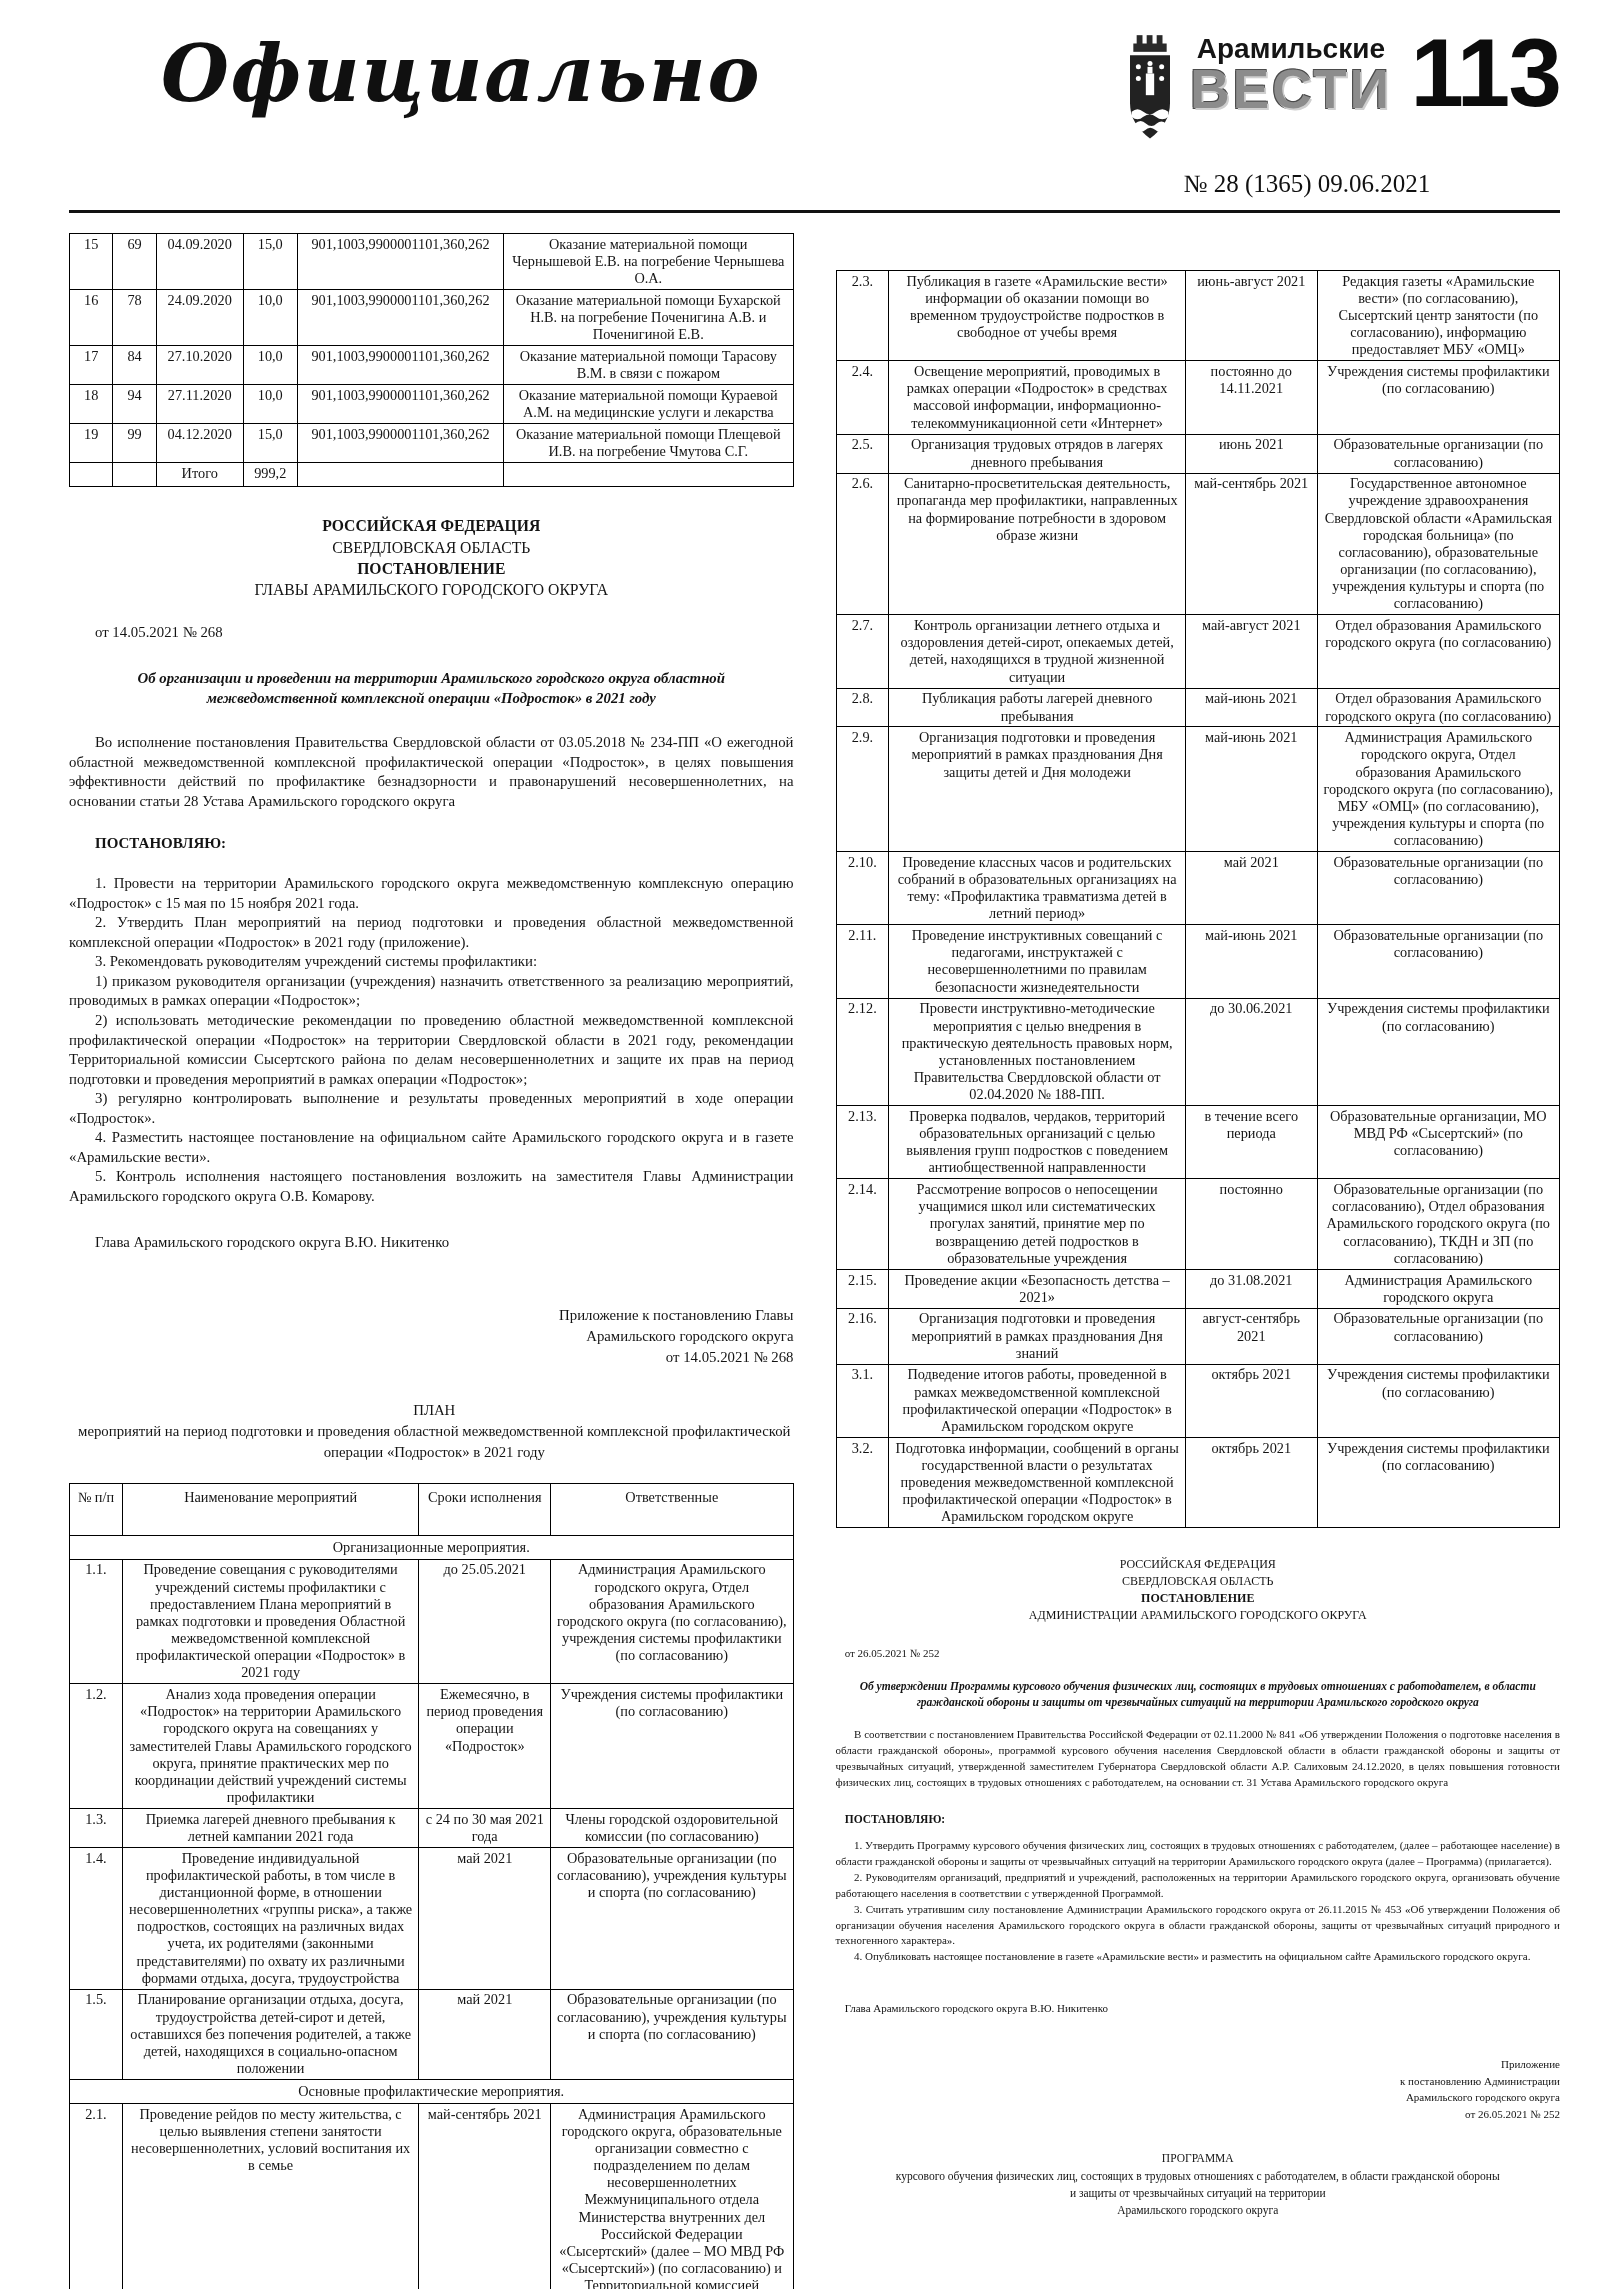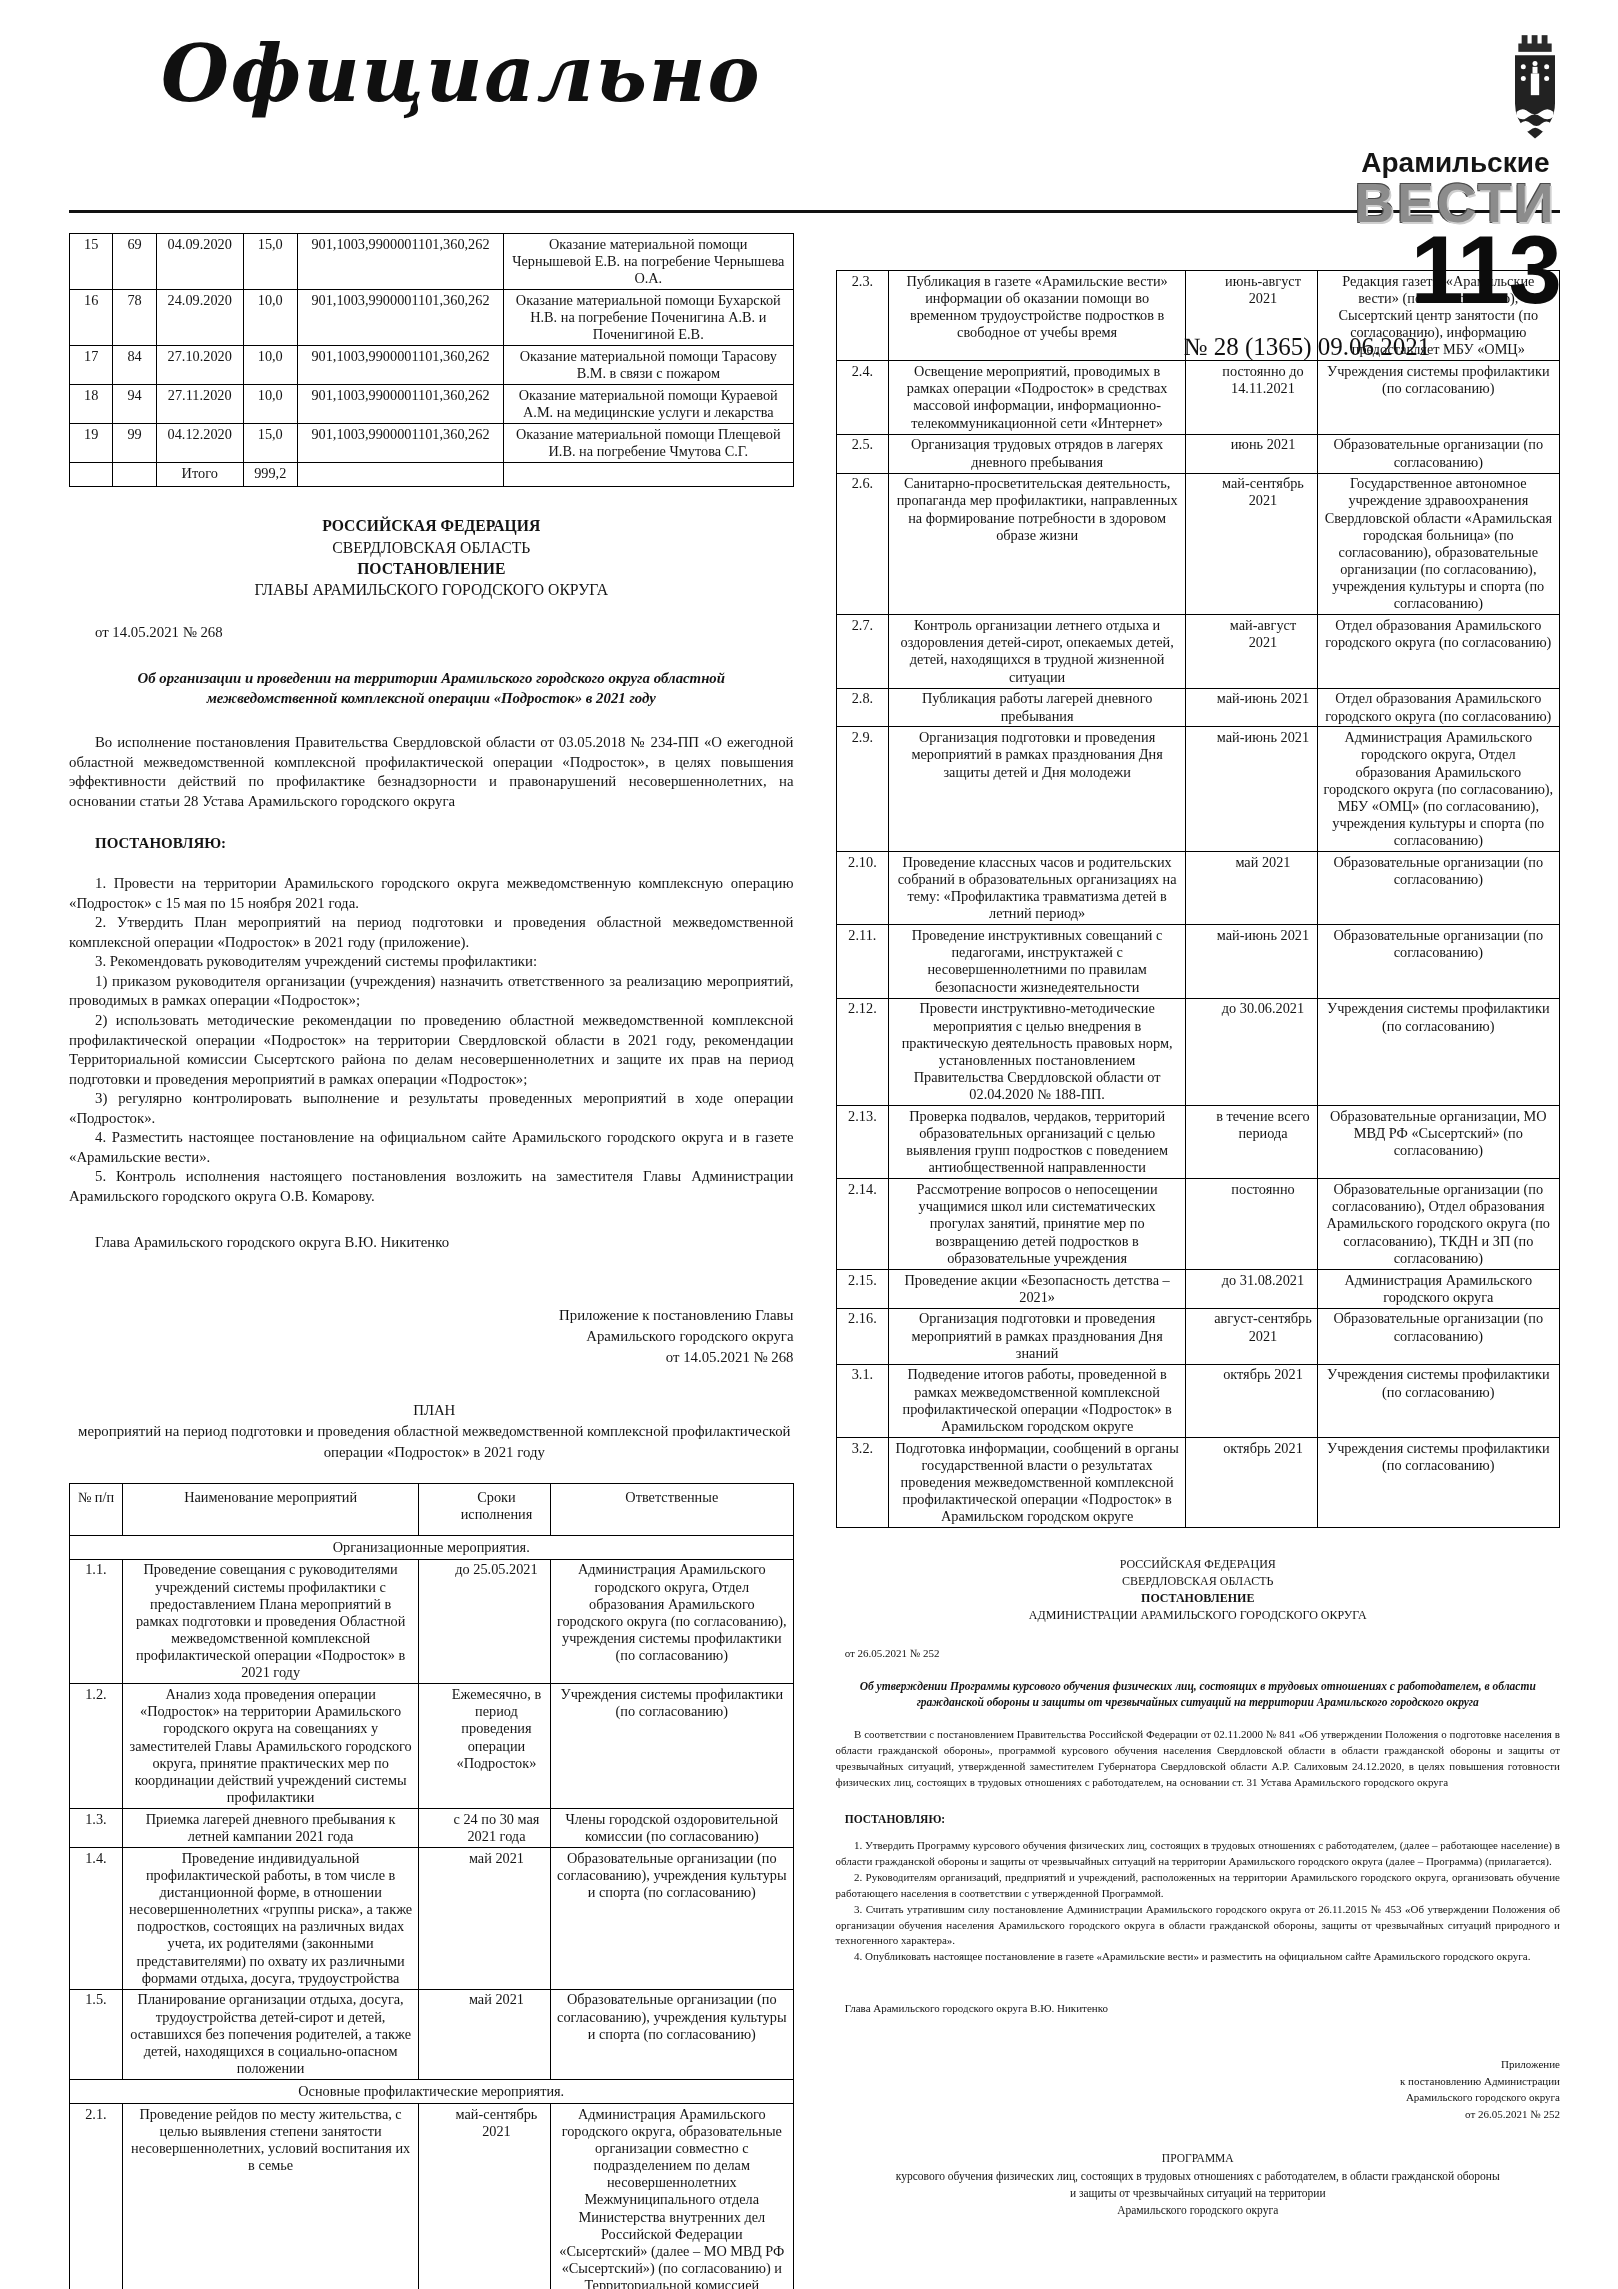--- a/index.html
+++ b/index.html
@@ -10,21 +10,21 @@
     box-sizing:border-box;padding:0 59px 37px 69px;
   }
   
   .masthead{position:relative;height:210px;border-bottom:3.7px solid #111;}
   .section-script{
     position:absolute;left:92px;top:28px;
     font-family:"DejaVu Serif",serif;font-style:italic;font-weight:700;
     font-size:78px;letter-spacing:1.8px;color:#101010;
   }
   .brand{position:absolute;right:0;top:35px;width:397px;}
-  .brand-row{display:flex;align-items:flex-end;justify-content:flex-end;gap:3px;flex-direction:column;}
+  .brand-row{display:flex;align-items:flex-start;justify-content:flex-end;gap:15px;}
   .crest{flex:0 0 auto;}
   .stack{display:flex;flex-direction:column;align-items:center;margin-right:3.7px;}
   .brand-top{
     font-family:"Liberation Sans","DejaVu Sans",sans-serif;font-weight:700;
     font-size:28px;color:#151515;line-height:1;
   }
   .brand-bottom{
     font-family:"Liberation Sans","DejaVu Sans",sans-serif;font-weight:700;
     font-size:55px;line-height:.95;color:#8c8c8c;letter-spacing:2.8px;
     text-shadow:1.8px 1.8px 0 #cfcfcf,-0.9px -0.9px 0 #4a4a4a,0.9px -0.9px 0 #4a4a4a,-0.9px 0.9px 0 #4a4a4a;
@@ -42,21 +42,21 @@
   td,th{border:1.8px solid #000;padding:1.8px 4.6px;text-align:center;vertical-align:top;font-weight:normal;}
   .pay-table{margin-bottom:28px;}
   .pay-table td:nth-child(1){width:6%;}
   .pay-table td:nth-child(2){width:6%;}
   .pay-table td:nth-child(3){width:12%;}
   .pay-table td:nth-child(4){width:7.5%;}
   .pay-table td:nth-child(5){width:28.5%;}
   .pay-table .total-row td{height:20px;}
   .plan-table th:nth-child(1),.plan-table td:nth-child(1){width:7.3%;}
   .plan-table th:nth-child(2),.plan-table td:nth-child(2){width:41%;}
-  .plan-table th:nth-child(3),.plan-table td:nth-child(3){width:18.2%;padding-left:28px;}
+  .plan-table th:nth-child(3),.plan-table td:nth-child(3){width:18.2%;}
   .plan-table th:nth-child(4),.plan-table td:nth-child(4){width:33.5%;}
   .plan-table th{height:44px;vertical-align:top;padding-top:5.5px;}
   .section-cell{text-align:center;padding:2.8px 3.7px;}
   .plan-right{margin-top:37px;}
   
   .doc-head{text-align:center;font-size:15.7px;line-height:1.35;margin-top:26px;}
   .doc-head .b{font-weight:700;}
   .date-line{margin:24px 0 0 26px;font-size:14.8px;}
   .doc-subject{
     text-align:center;font-weight:700;font-style:italic;

